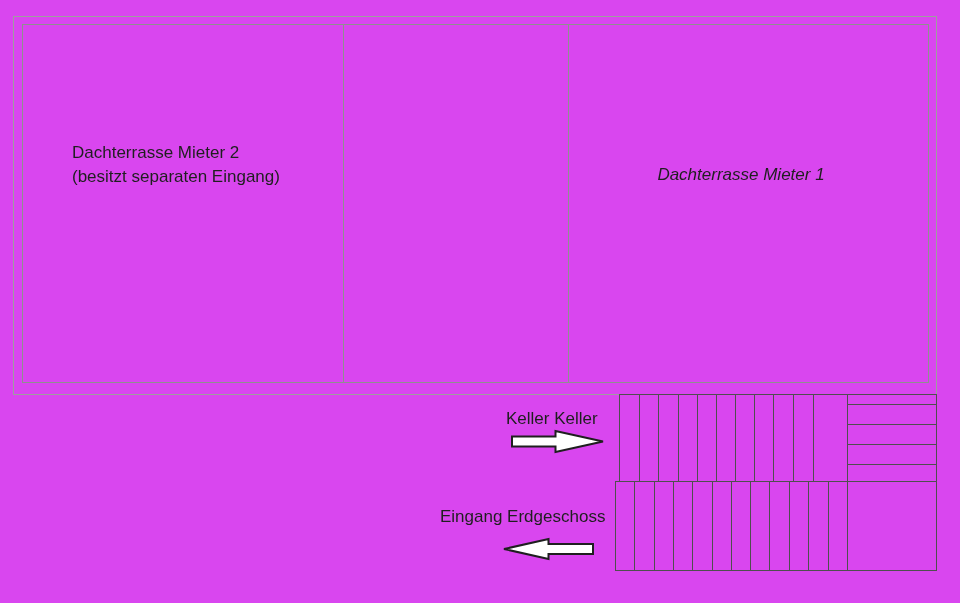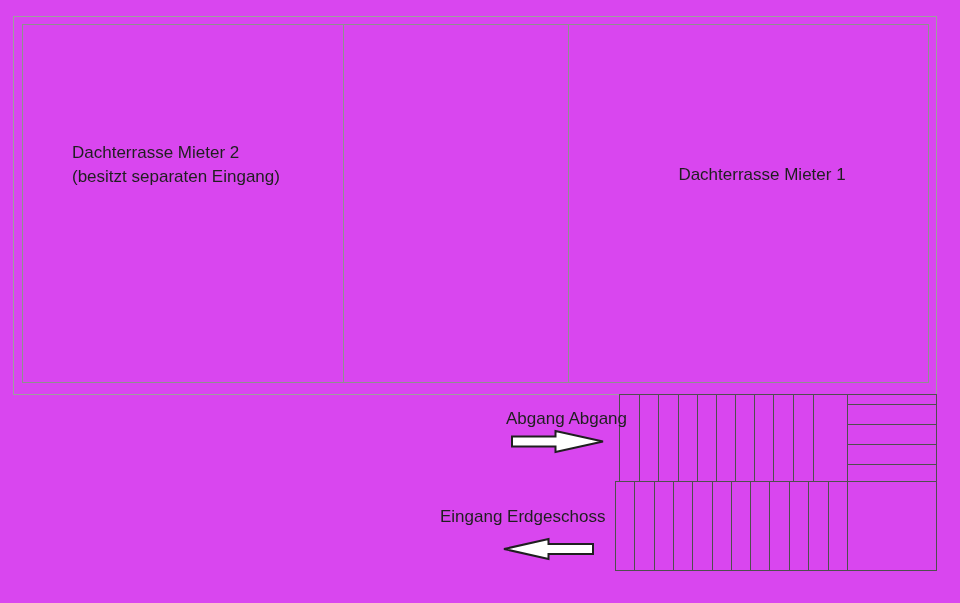--- a/index.html
+++ b/index.html
@@ -83,19 +83,19 @@
 
     <rect class="stair" x="847.5" y="481.5" width="89" height="89"></rect>
 
     <path class="arrow" d="M512,436.5 L555.5,436.5 L555.5,431 L603,441.5 L555.5,452 L555.5,446.5 L512,446.5 Z"></path>
     <path class="arrow" d="M504,549 L548.5,539 L548.5,544 L593,544 L593,554 L548.5,554 L548.5,559 Z"></path>
   </svg>
 
   <div class="label" style="left:72px; top:141px;">Dachterrasse Mieter 2
 (besitzt separaten Eingang)</div>
 
-  <div class="label label-center" style="left:652px; top:163px; width:220px;">Dachterrasse Mieter 1</div>
+  <div class="label label-center" style="left:631px; top:163px; width:220px;font-style:italic;">Dachterrasse Mieter 1</div>
 
-  <div class="label" style="left:506px; top:407px;">Abgang Abgang</div>
+  <div class="label" style="left:506px; top:407px;">Keller Keller</div>
 
   <div class="label" style="left:440px; top:505px;">Eingang Erdgeschoss</div>
 
 </div>
 
 </body></html>

